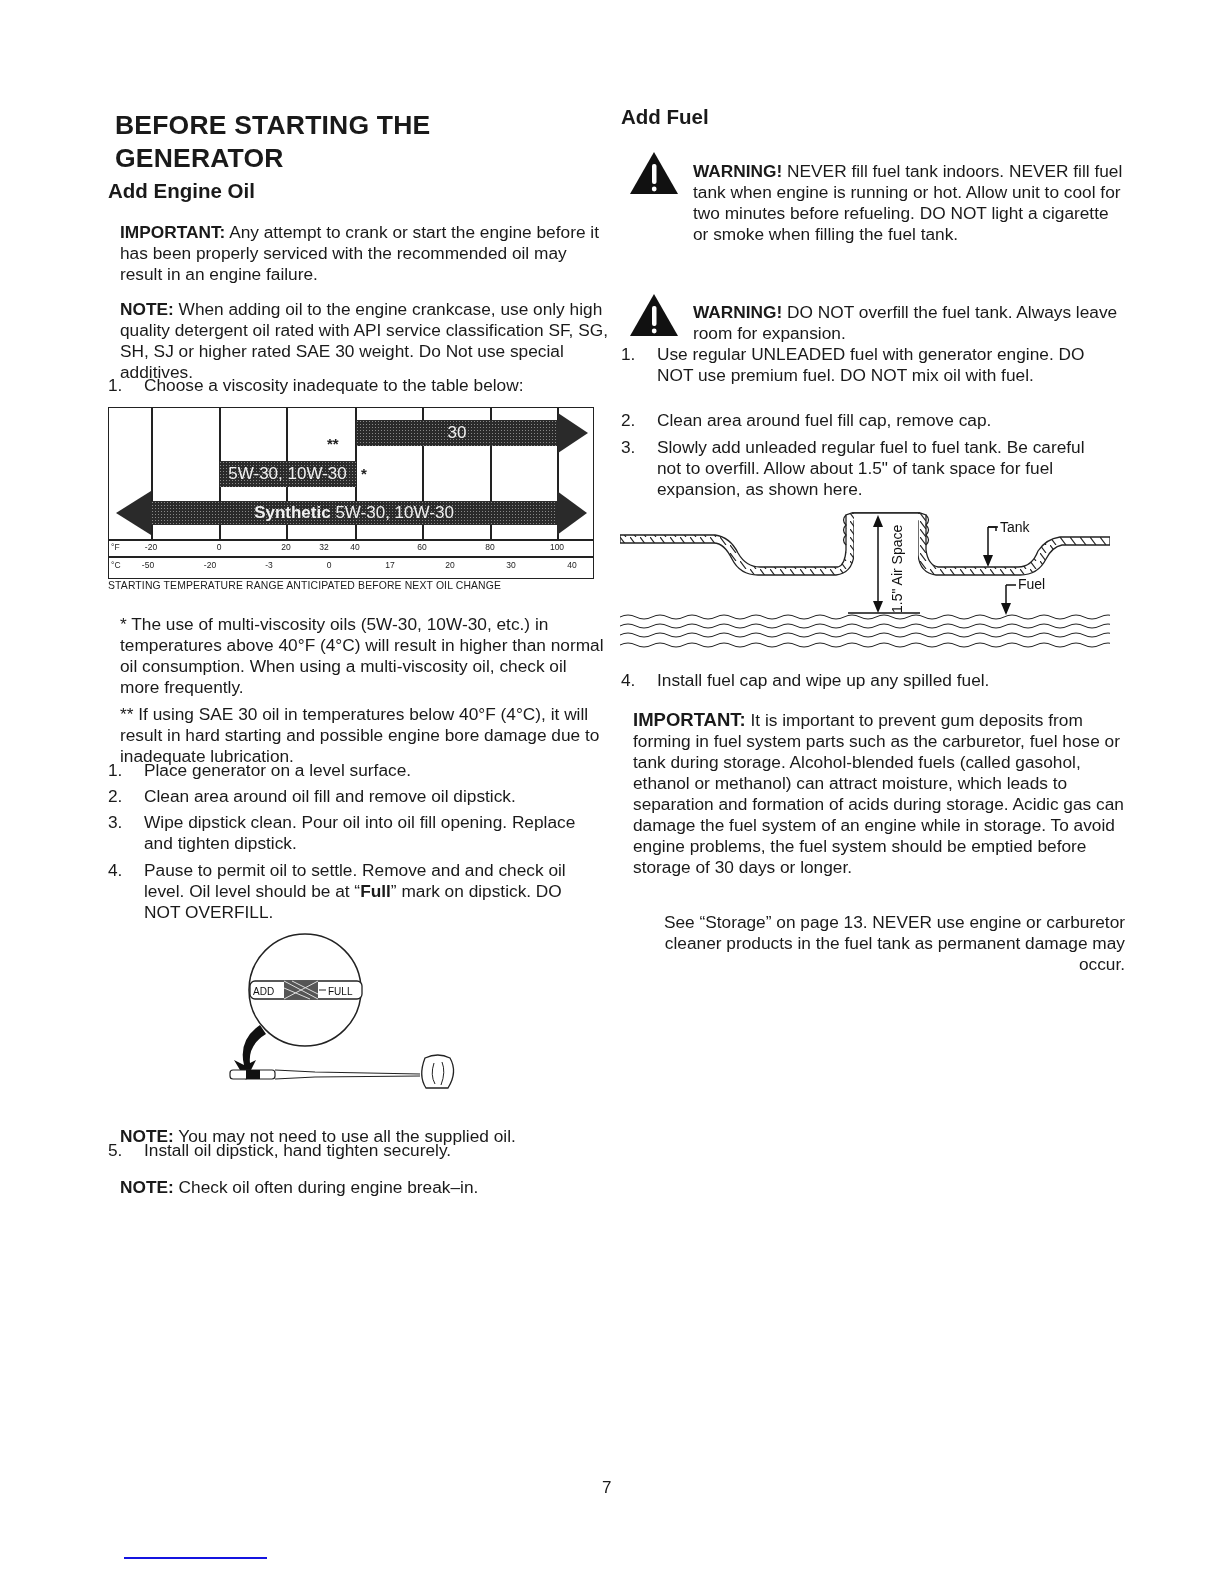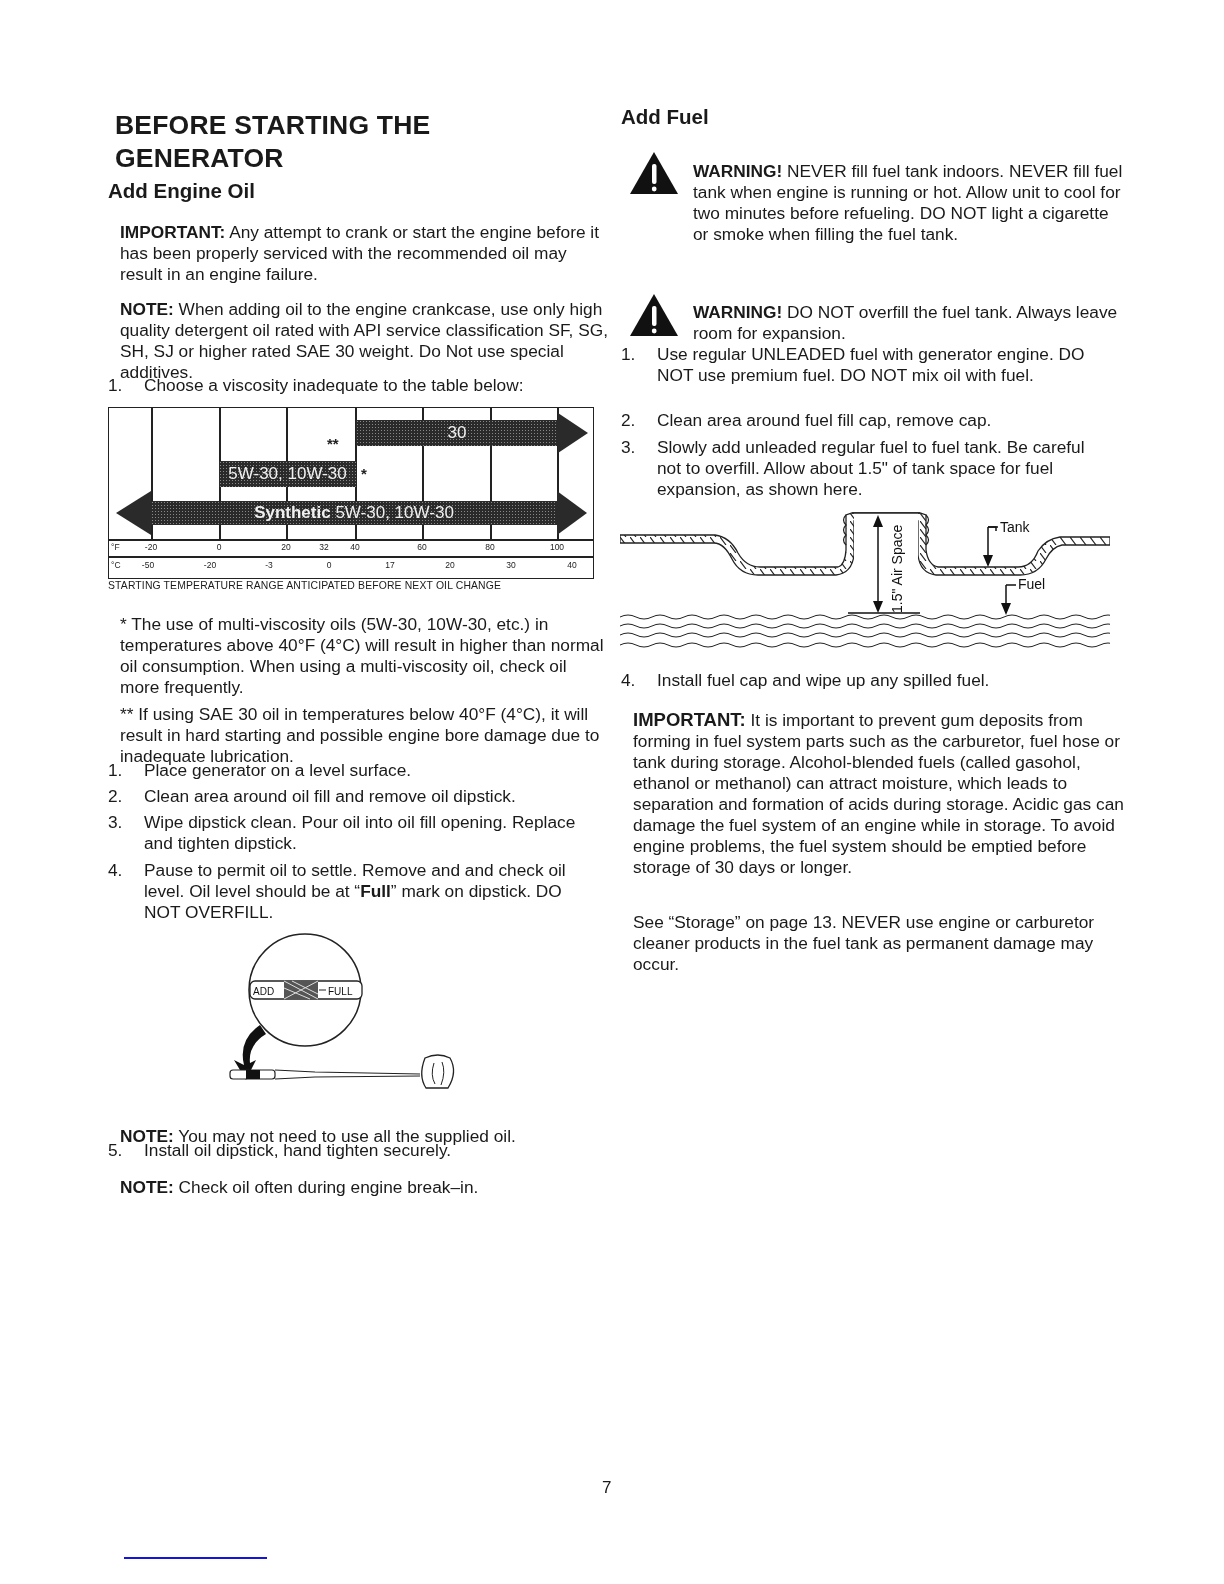--- a/index.html
+++ b/index.html
@@ -233,16 +233,16 @@
   </g>
 </svg>
 
 <div class="abs item" style="left:621px; top:670px; width:492px;">
   <span class="n" style="font-size:17.3px">4.</span>
   <span class="t" style="font-size:17.3px">Install fuel cap and wipe up any spilled fuel.</span>
 </div>
 
 <p class="abs" style="left:621px; top:697px; width:492px;"><b style="font-size:18.5px">IMPORTANT:</b><span> It is important to prevent gum deposits from forming in fuel system parts such as the carburetor, fuel hose or tank during storage. Alcohol-blended fuels (called gasohol, ethanol or methanol) can attract moisture, which leads to separation and formation of acids during storage. Acidic gas can damage the fuel system of an engine while in storage. To avoid engine problems, the fuel system should be emptied before storage of 30 days or longer.</span></p>
 
-<p class="abs" style="left:621px; top:900px; width:492px;">See “Storage” on page 13. NEVER use engine or carburetor cleaner products in the fuel tank as permanent damage may occur.</p>
+<p class="abs" style="left:621px; top:900px; width:492px;text-align:right;">See “Storage” on page 13. NEVER use engine or carburetor cleaner products in the fuel tank as permanent damage may occur.</p>
 
 <div class="page-num">7</div>
 <div class="blue-line"></div>
 
 </body></html>

